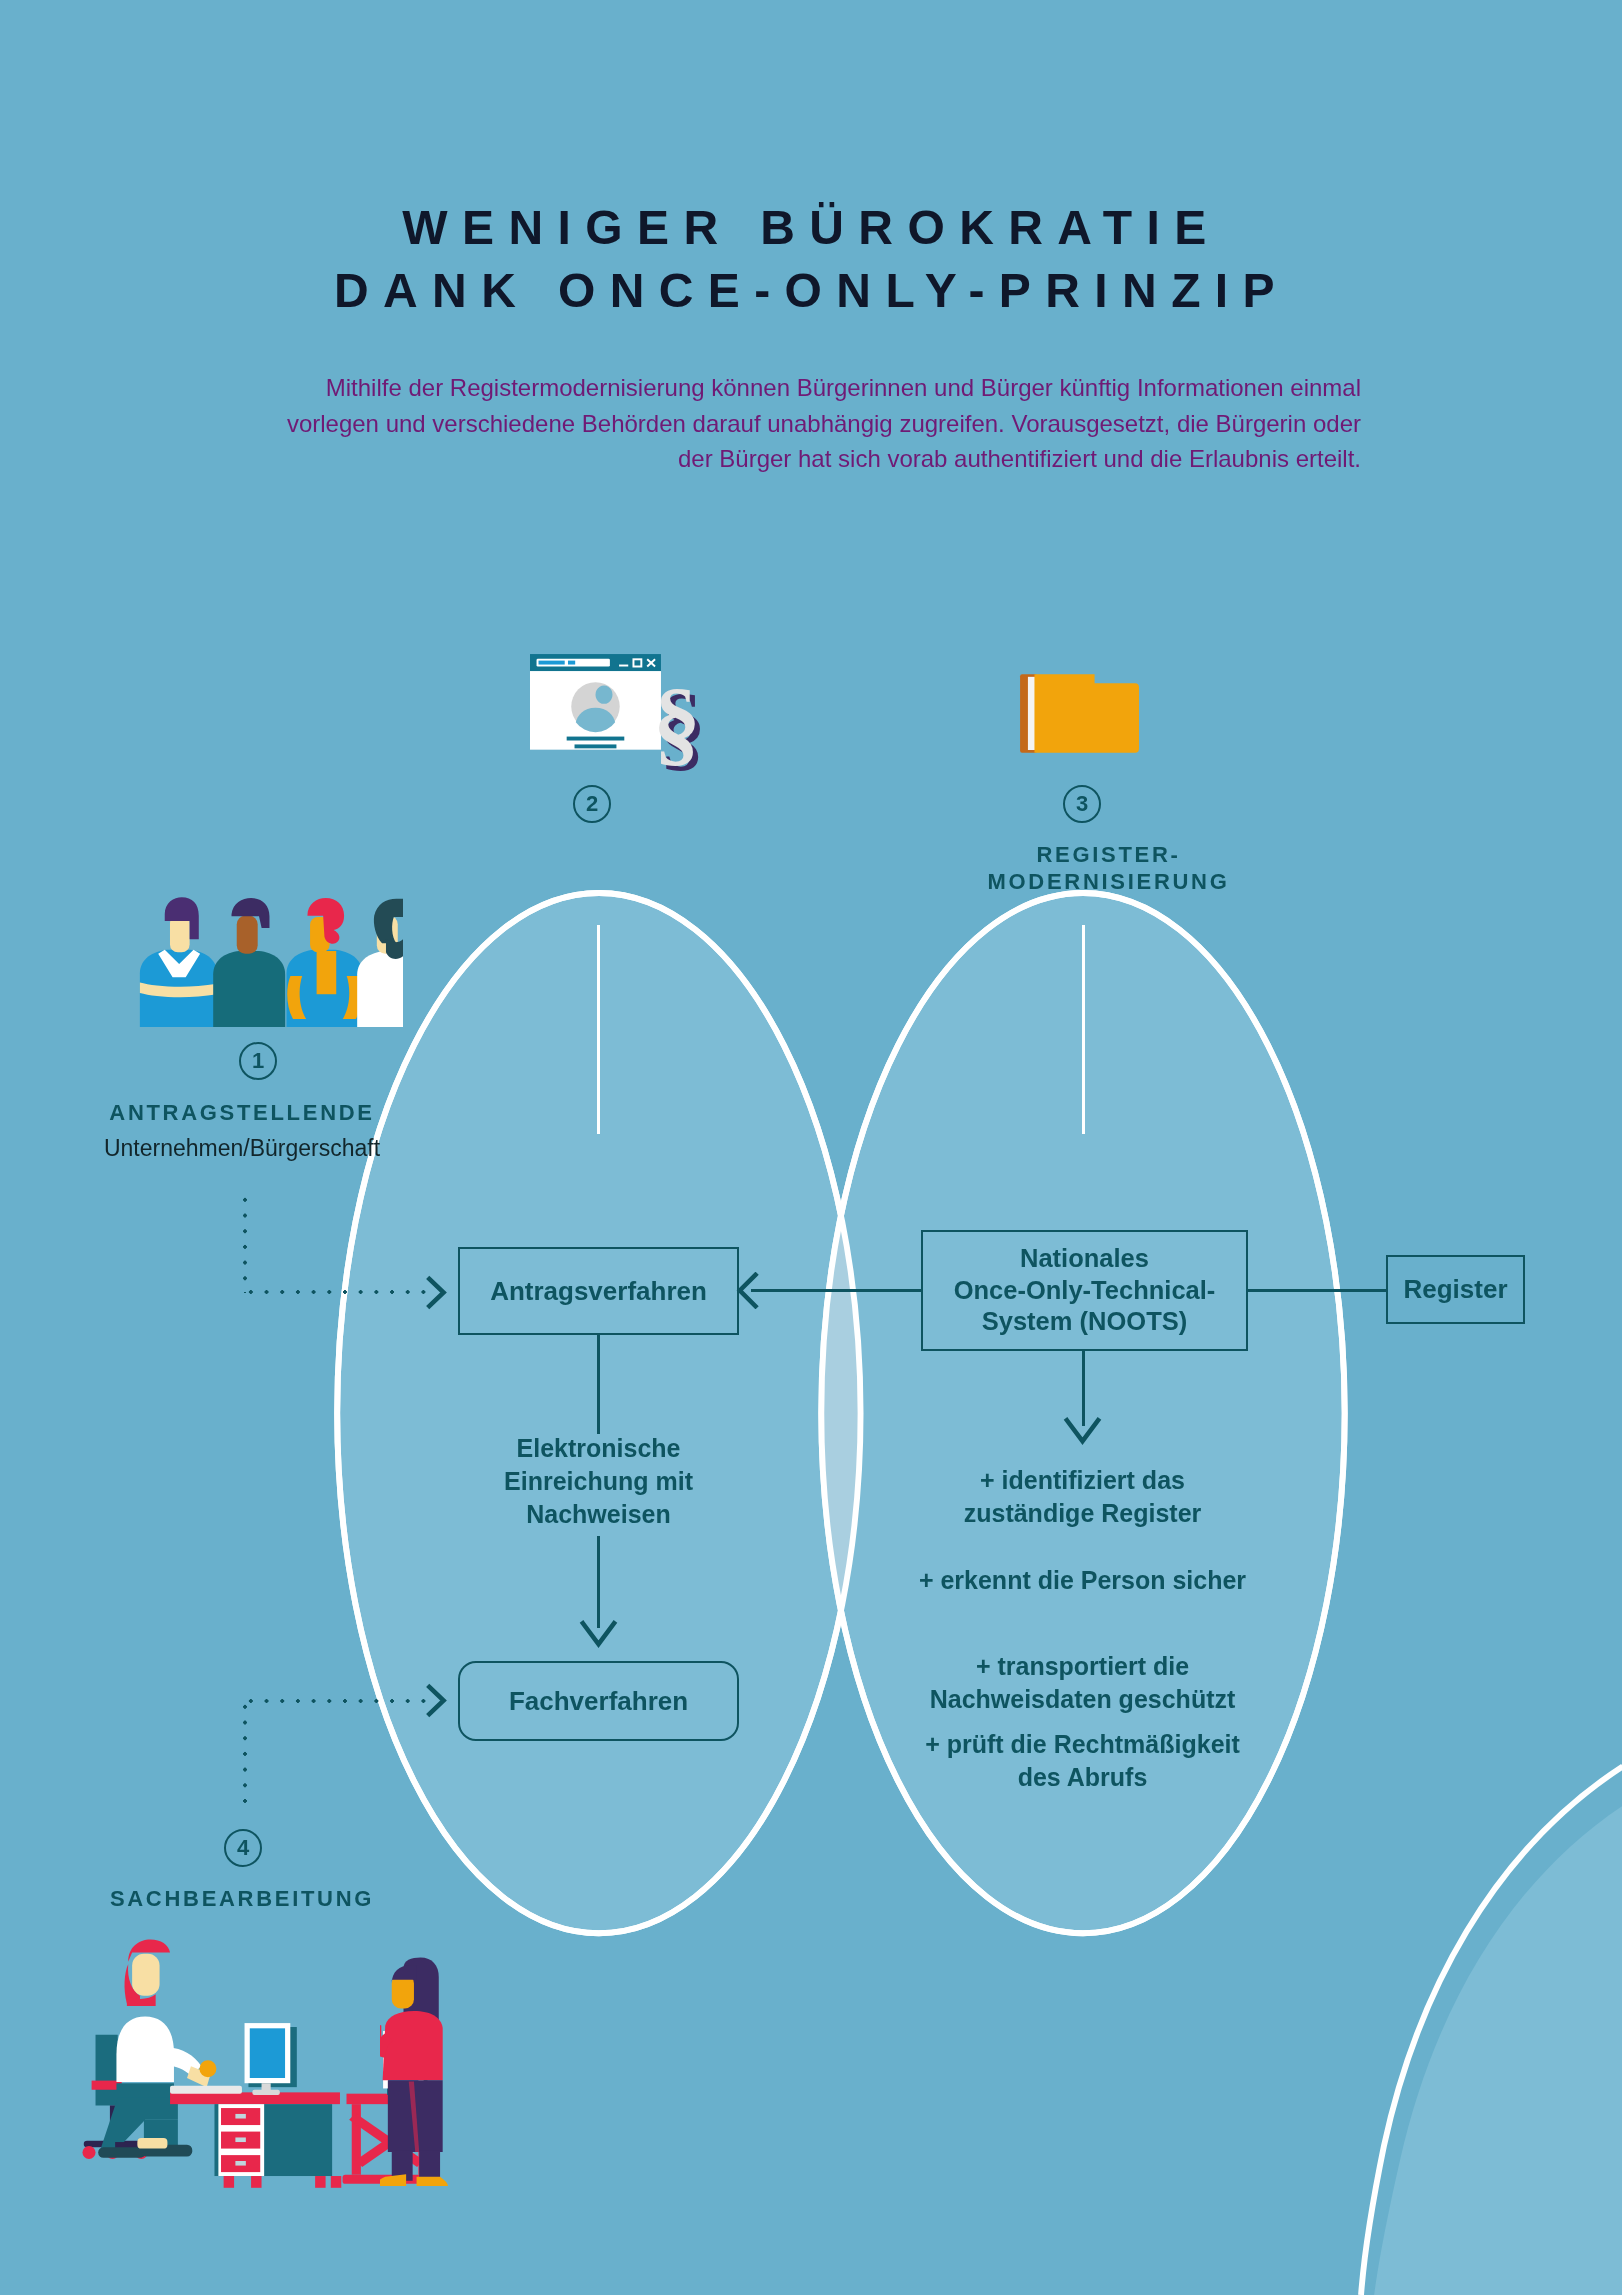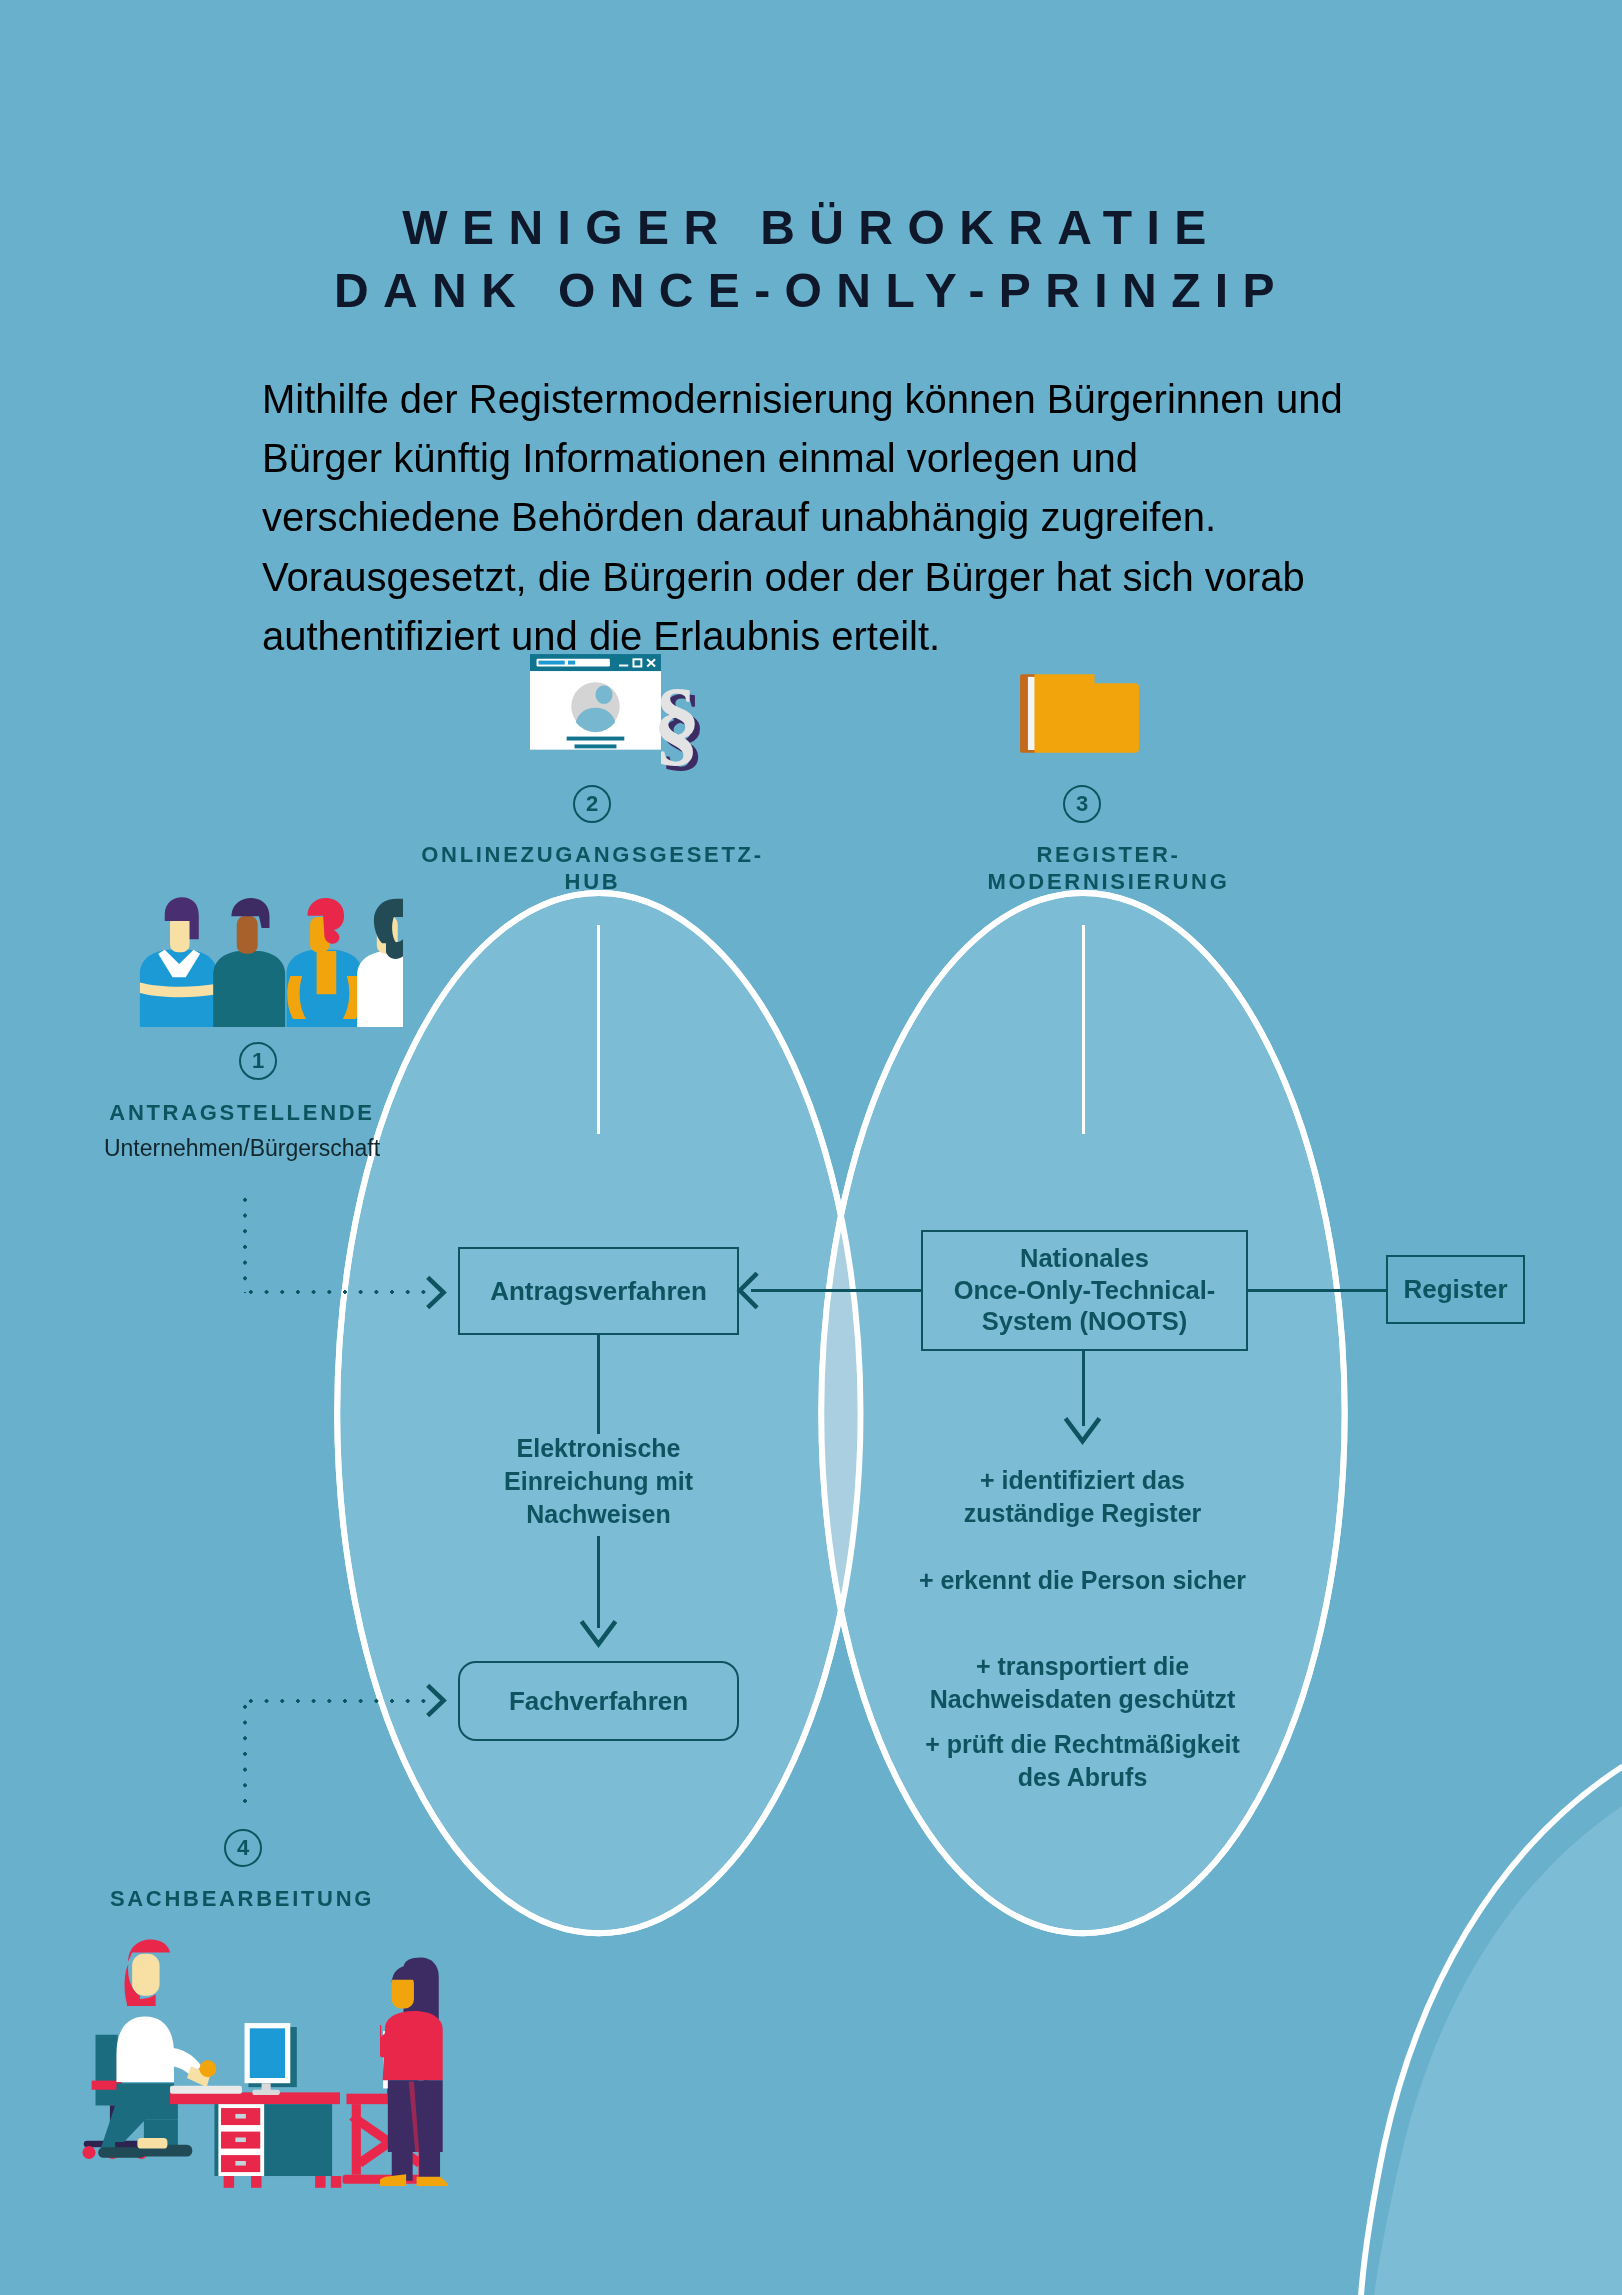--- a/index.html
+++ b/index.html
@@ -14,22 +14,22 @@
   .abs{position:absolute;}
 
   
   #title-block{left:0;top:196px;width:1623px;text-align:center;}
   #title-block .line{
     color:#0f172a;font-weight:700;
     font-size:48px;letter-spacing:14.4px;line-height:1.32;
     white-space:pre;
   }
   #intro{
-    left:262px;top:370px;width:1099px;text-align:left;
-    color:#000000;font-size:40px;line-height:1.48;font-weight:400;
+    left:262px;top:370px;width:1099px;text-align:right;
+    color:#701a75;font-size:24px;line-height:1.48;font-weight:400;
   }
 
   
   .num-circle{
     width:38px;height:38px;border:2.6px solid #0E5460;border-radius:50%;
     display:flex;align-items:center;justify-content:center;
     color:#0E5460;font-weight:700;font-size:22px;box-sizing:border-box;
   }
   .cap{
     color:#0E5460;font-weight:700;letter-spacing:2.7px;
@@ -110,22 +110,20 @@
     <rect x="56" y="126" width="88" height="6" fill="#11748F"></rect>
     <rect x="68" y="138" width="64" height="6" fill="#11748F"></rect>
 
     <text x="196" y="160" font-family="'Liberation Serif', serif" font-size="146" font-weight="700" fill="#3C2C63">§</text>
     <text x="188" y="152" font-family="'Liberation Serif', serif" font-size="146" font-weight="700" fill="#E3E3E3">§</text>
   </svg>
 
   <div class="abs" style="left:573px;top:785px;">
     <div class="num-circle">2</div>
   </div>
-  <div class="abs cap" style="left:396px;top:841px;width:393px;">ONLINEZUGANGSGESETZ-
-HUB</div>
   <div class="abs wstem" style="left:597px;top:925px;height:209px;"></div>
 
   <svg class="abs" style="left:1016px;top:669px;" width="131" height="98" viewBox="0 0 200 150">
     <rect x="6" y="8" width="26" height="120" rx="3" fill="#C4691A"></rect>
     <rect x="18" y="12" width="16" height="112" fill="#F4F4F4"></rect>
     <path d="M28,8 L120,8 L120,22 L176,22 L182,22 a6,6 0 0,1 6,6 L188,122 a6,6 0 0,1 -6,6 L28,128 Z" fill="#F2A40C"></path>
   </svg>
 
   <div class="abs" style="left:1063px;top:785px;">
     <div class="num-circle">3</div>

